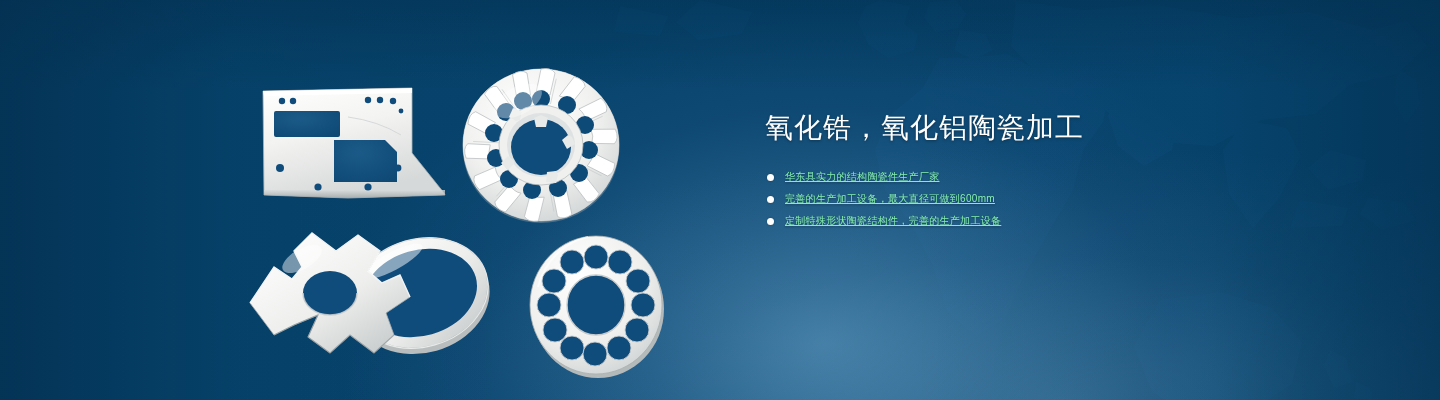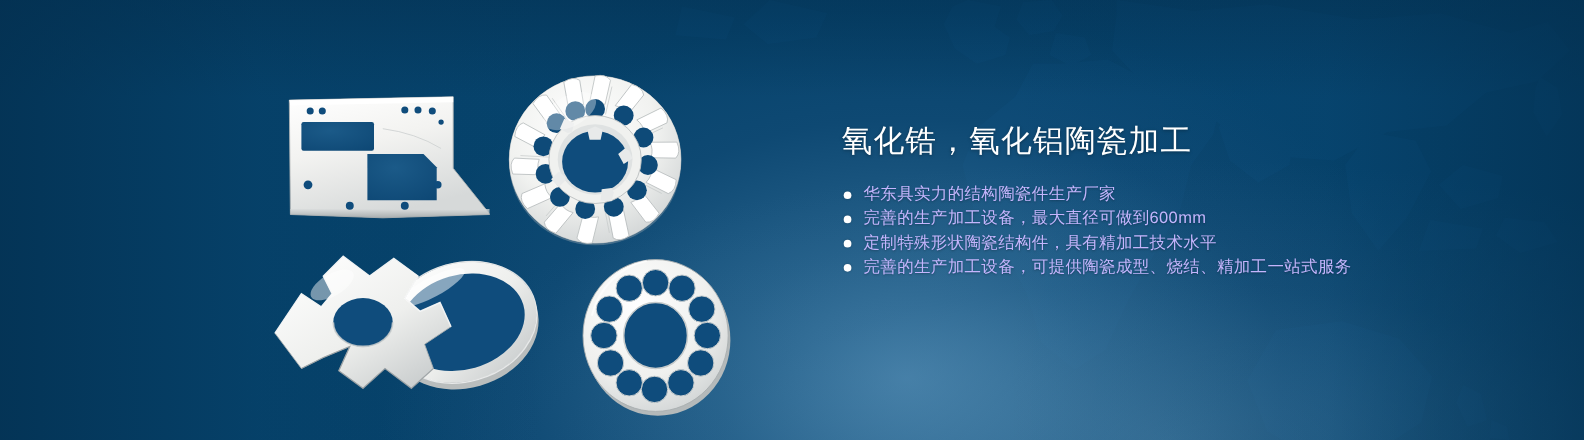--- a/index.html
+++ b/index.html
@@ -91,26 +91,27 @@
     white-space: nowrap;
   }
   .bullets {
     list-style: none;
     margin: 0;
     padding: 0;
   }
   .bullets li {
     position: relative;
     padding-left: 20px;
-    color: #c4b5fd;
-    font-size: 15px;
+    color: #86efac;
+    font-size: 10px;
     line-height: 22px;
     letter-spacing: 0.3px;
     text-shadow: 0 1px 2px rgba(0,0,0,0.30);
     white-space: nowrap;
+    text-decoration: underline;
   }
   .bullet-dot {
     position: absolute;
     left: 2px;
     top: 8px;
     width: 7px;
     height: 7px;
     border-radius: 50%;
     background: #ffffff;
     box-shadow: 0 0 2px rgba(0,0,0,0.25);
@@ -329,22 +330,18 @@
       <li>
         <span class="bullet-dot"></span>
         <span>华东具实力的结构陶瓷件生产厂家</span>
       </li>
       <li>
         <span class="bullet-dot"></span>
         <span>完善的生产加工设备，最大直径可做到600mm</span>
       </li>
       <li>
         <span class="bullet-dot"></span>
-        <span>定制特殊形状陶瓷结构件，具有精加工技术水平</span>
-      </li>
-      <li>
-        <span class="bullet-dot"></span>
-        <span>完善的生产加工设备，可提供陶瓷成型、烧结、精加工一站式服务</span>
+        <span>定制特殊形状陶瓷结构件，完善的生产加工设备</span>
       </li>
     </ul>
   </div>
 
 </div>
 
 </body></html>

